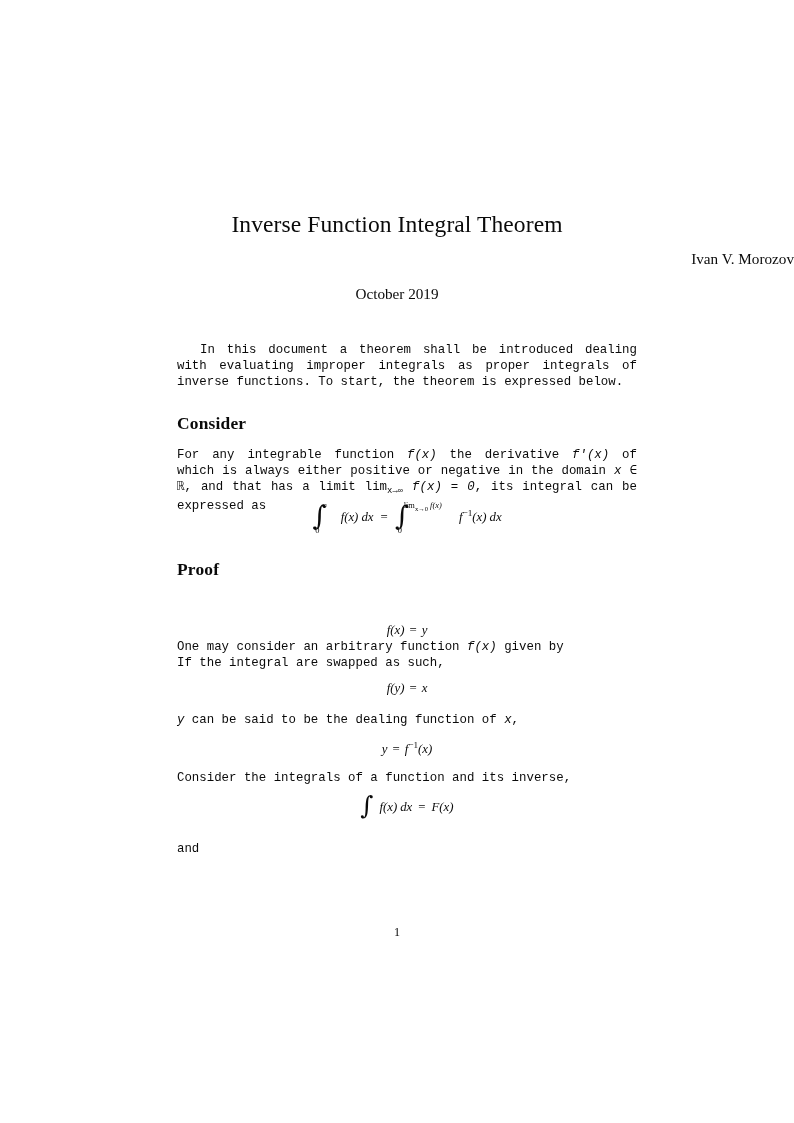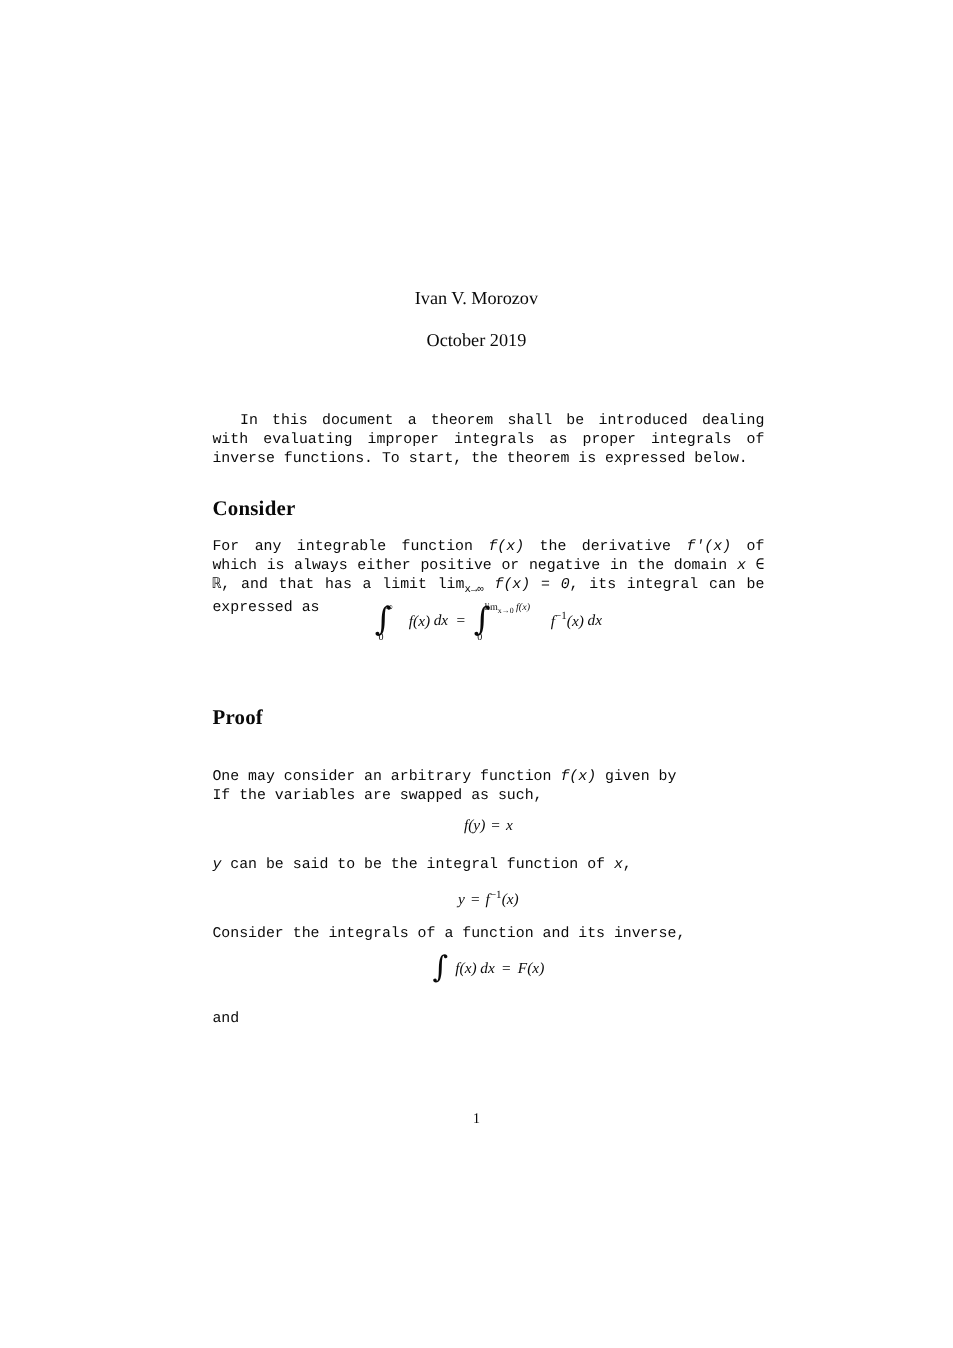--- a/index.html
+++ b/index.html
@@ -33,23 +33,23 @@
   
   .title-block { position: absolute; left: 0; right: 0; top: 212px; }
   .doc-title {
     text-align: center;
     font-size: 23.5px;
     line-height: 1.1;
     letter-spacing: 0.1px;
     font-weight: 400;
   }
   .doc-author {
-    text-align: center;
+    text-align: right;
     font-size: 15.2px;
-    margin-top: 28px;
+    margin-top: 12px;
     font-weight: 400;
   }
   .doc-date {
     text-align: center;
     font-size: 15.2px;
     margin-top: 17px;
     font-weight: 400;
   }
 
   
@@ -143,20 +143,21 @@
     text-align: center;
     font-size: 12.2px;
   }
 </style>
 </head>
 <body>
 
 <div class="page">
 
   <div class="title-block">
+    <div class="doc-title">Inverse Function Integral Theorem</div>
     <div class="doc-author">Ivan V. Morozov</div>
     <div class="doc-date">October 2019</div>
   </div>
 
   <div class="col" style="top:342px;">
     <p class="para indent">In this document a theorem shall be introduced dealing with evaluating improper integrals as proper integrals of inverse functions. To start, the theorem is expressed below.</p>
   </div>
 
   <div class="col" style="top:414px;">
     <h2 class="sec-head">Consider</h2>
@@ -175,39 +176,42 @@
       </span>
       <span style="display:inline-block;width:10px"></span><span class="mi">f(x)</span><span class="dx">dx</span><span class="mo" style="padding:0 7px">=</span><span class="intlim">
         <span class="intg">∫</span>
         <span class="lo">0</span>
         <span class="hi"><span>lim</span><span style="font-size:0.78em;vertical-align:sub">x→0</span><span> </span><span class="mi">f(x)</span></span>
       </span>
       <span style="display:inline-block;width:46px"></span><span class="mi">f</span><span class="sup">−1</span><span class="mi">(x)</span><span class="dx">dx</span>
     </div>
   </div>
 
-  <div class="col" style="top:588px;">
+  <div class="col" style="top:560px;">
     <h2 class="sec-head">Proof</h2>
   </div>
 
   <div class="col" style="top:595px;margin-top:44px;">
     <p class="para"><span>One may consider an arbitrary function </span><span class="mi">f(x)</span><span> given by</span></p>
   </div>
 
+  <div class="col" style="top:623px;">
+    <div class="eq"><span class="mi">f(x)</span><span class="mo" style="padding:0 5px">=</span><span class="mi">y</span></div>
+  </div>
 
   <div class="col" style="top:655px;">
-    <p class="para">If the variables are swapped as such,</p>
+    <p class="para">If the integral are swapped as such,</p>
   </div>
 
   <div class="col" style="top:681px;">
     <div class="eq"><span class="mi">f(y)</span><span class="mo" style="padding:0 5px">=</span><span class="mi">x</span></div>
   </div>
 
   <div class="col" style="top:712px;">
-    <p class="para"><span class="mi">y</span><span> can be said to be the integral function of </span><span class="mi">x</span><span>,</span></p>
+    <p class="para"><span class="mi">y</span><span> can be said to be the dealing function of </span><span class="mi">x</span><span>,</span></p>
   </div>
 
   <div class="col" style="top:740px;">
     <div class="eq"><span class="mi">y</span><span class="mo" style="padding:0 5px">=</span><span class="mi">f</span><span class="sup">−1</span><span class="mi">(x)</span></div>
   </div>
 
   <div class="col" style="top:800px;">
     <div class="eq"><span class="intg-sm">∫</span><span style="display:inline-block;width:6px"></span><span class="mi">f(x)</span><span class="dx">dx</span><span class="mo" style="padding:0 6px">=</span><span class="mi">F(x)</span></div>
   </div>
 

